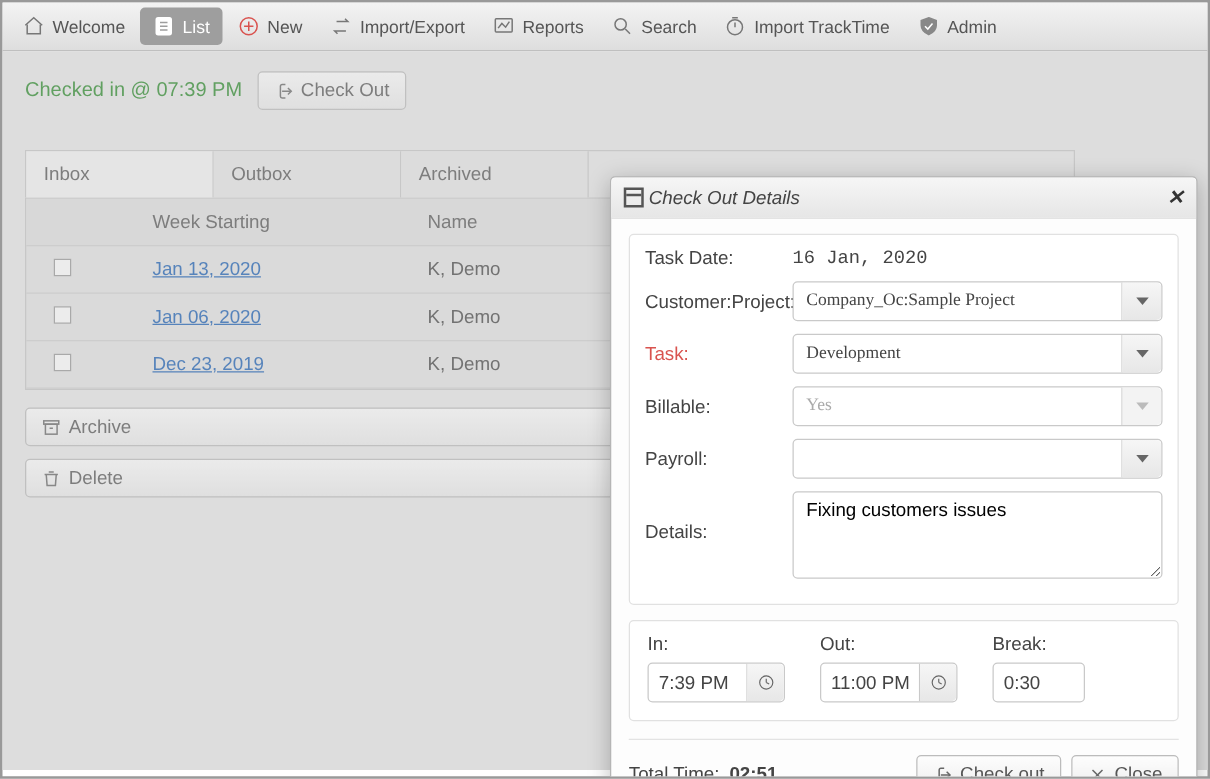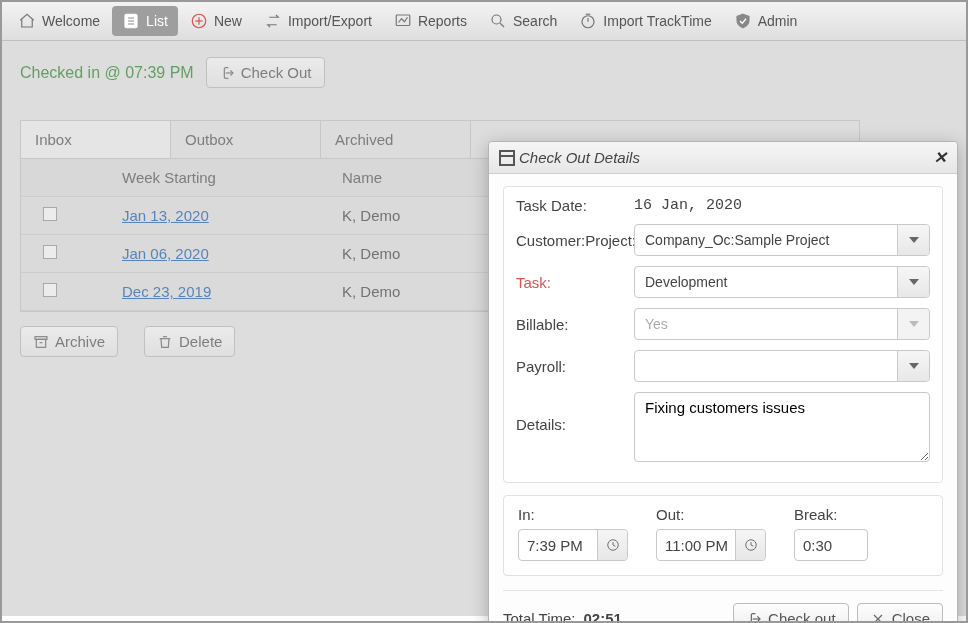--- a/index.html
+++ b/index.html
@@ -74,21 +74,21 @@
 }
 .grid-head { background:#e0e0e0; }
 .col-chk { width:95px; padding:10px 0 10px 22px; }
 .col-week { width:220px; padding:10px 6px; font-size:15px;}
 .col-name { flex:1; padding:10px 6px; font-size:15px;}
 .grid-head .col-week, .grid-head .col-name { color:#555; }
 .grid-row .col-week a { color:#1a5fb4; text-decoration:underline; cursor:pointer; }
 .chk {
   width:14px; height:14px; border:1px solid #999; background:#fff; display:inline-block;
 }
-.action-row { display:flex; gap:26px; margin-top:14px; }
+.action-row { display:flex; gap:10px; margin-top:14px;flex-direction:column; }
 
 
 .dialog {
   position:absolute; left:486px; top:100px; width:470px;
   background:#fdfdfd; border:1px solid #b5b5b5; border-radius:4px;
   box-shadow:0 4px 18px rgba(0,0,0,0.25);
   z-index:10;
 }
 .dialog-title {
   display:flex; align-items:center; gap:4px;
@@ -106,21 +106,21 @@
 .panel { border:1px solid #e1e1e1; border-radius:4px; background:#fff; padding:10px 12px; }
 .frow { display:flex; align-items:center; margin-bottom:10px; }
 .flabel { width:118px; color:#444; font-size:15px; }
 .flabel.req { color:#d9534f; }
 .fval { flex:1; font-size:15px;font-family:Liberation Mono, monospace; }
 .select {
   flex:1; display:flex; align-items:center; border:1px solid #c9c9c9; border-radius:4px;
   background:#fff; height:32px;
 }
 .select.disabled { color:#aaa; }
-.select .sel-text { flex:1; padding:0 10px; }
+.select .sel-text { flex:1; padding:0 10px;font-family:Liberation Serif, serif; }
 .select .sel-caret {
   width:32px; height:100%; border-left:1px solid #c9c9c9;
   display:flex; align-items:center; justify-content:center;
   background:linear-gradient(#f6f6f6,#e7e7e7);
   border-radius:0 4px 4px 0;
 }
 .select.disabled .sel-caret { background:#f3f3f3; }
 .caret { width:0; height:0; border-left:5px solid transparent; border-right:5px solid transparent; border-top:6px solid #666; }
 .select.disabled .caret { border-top-color:#bbb; }
 

